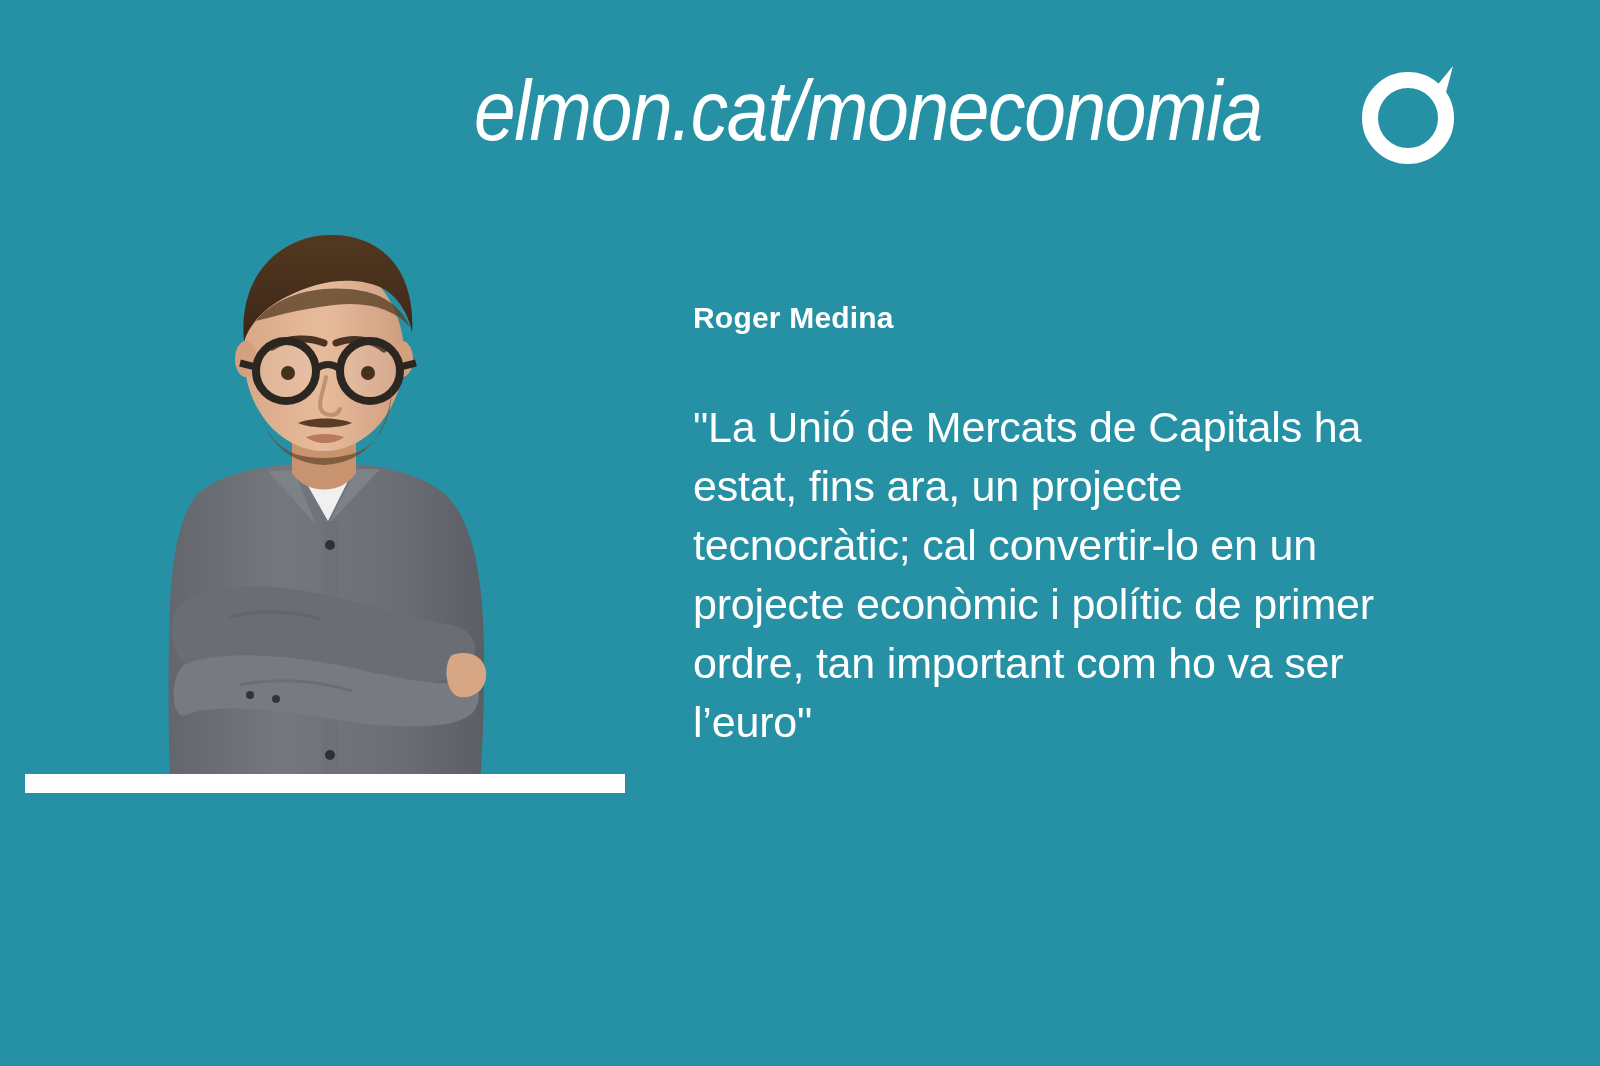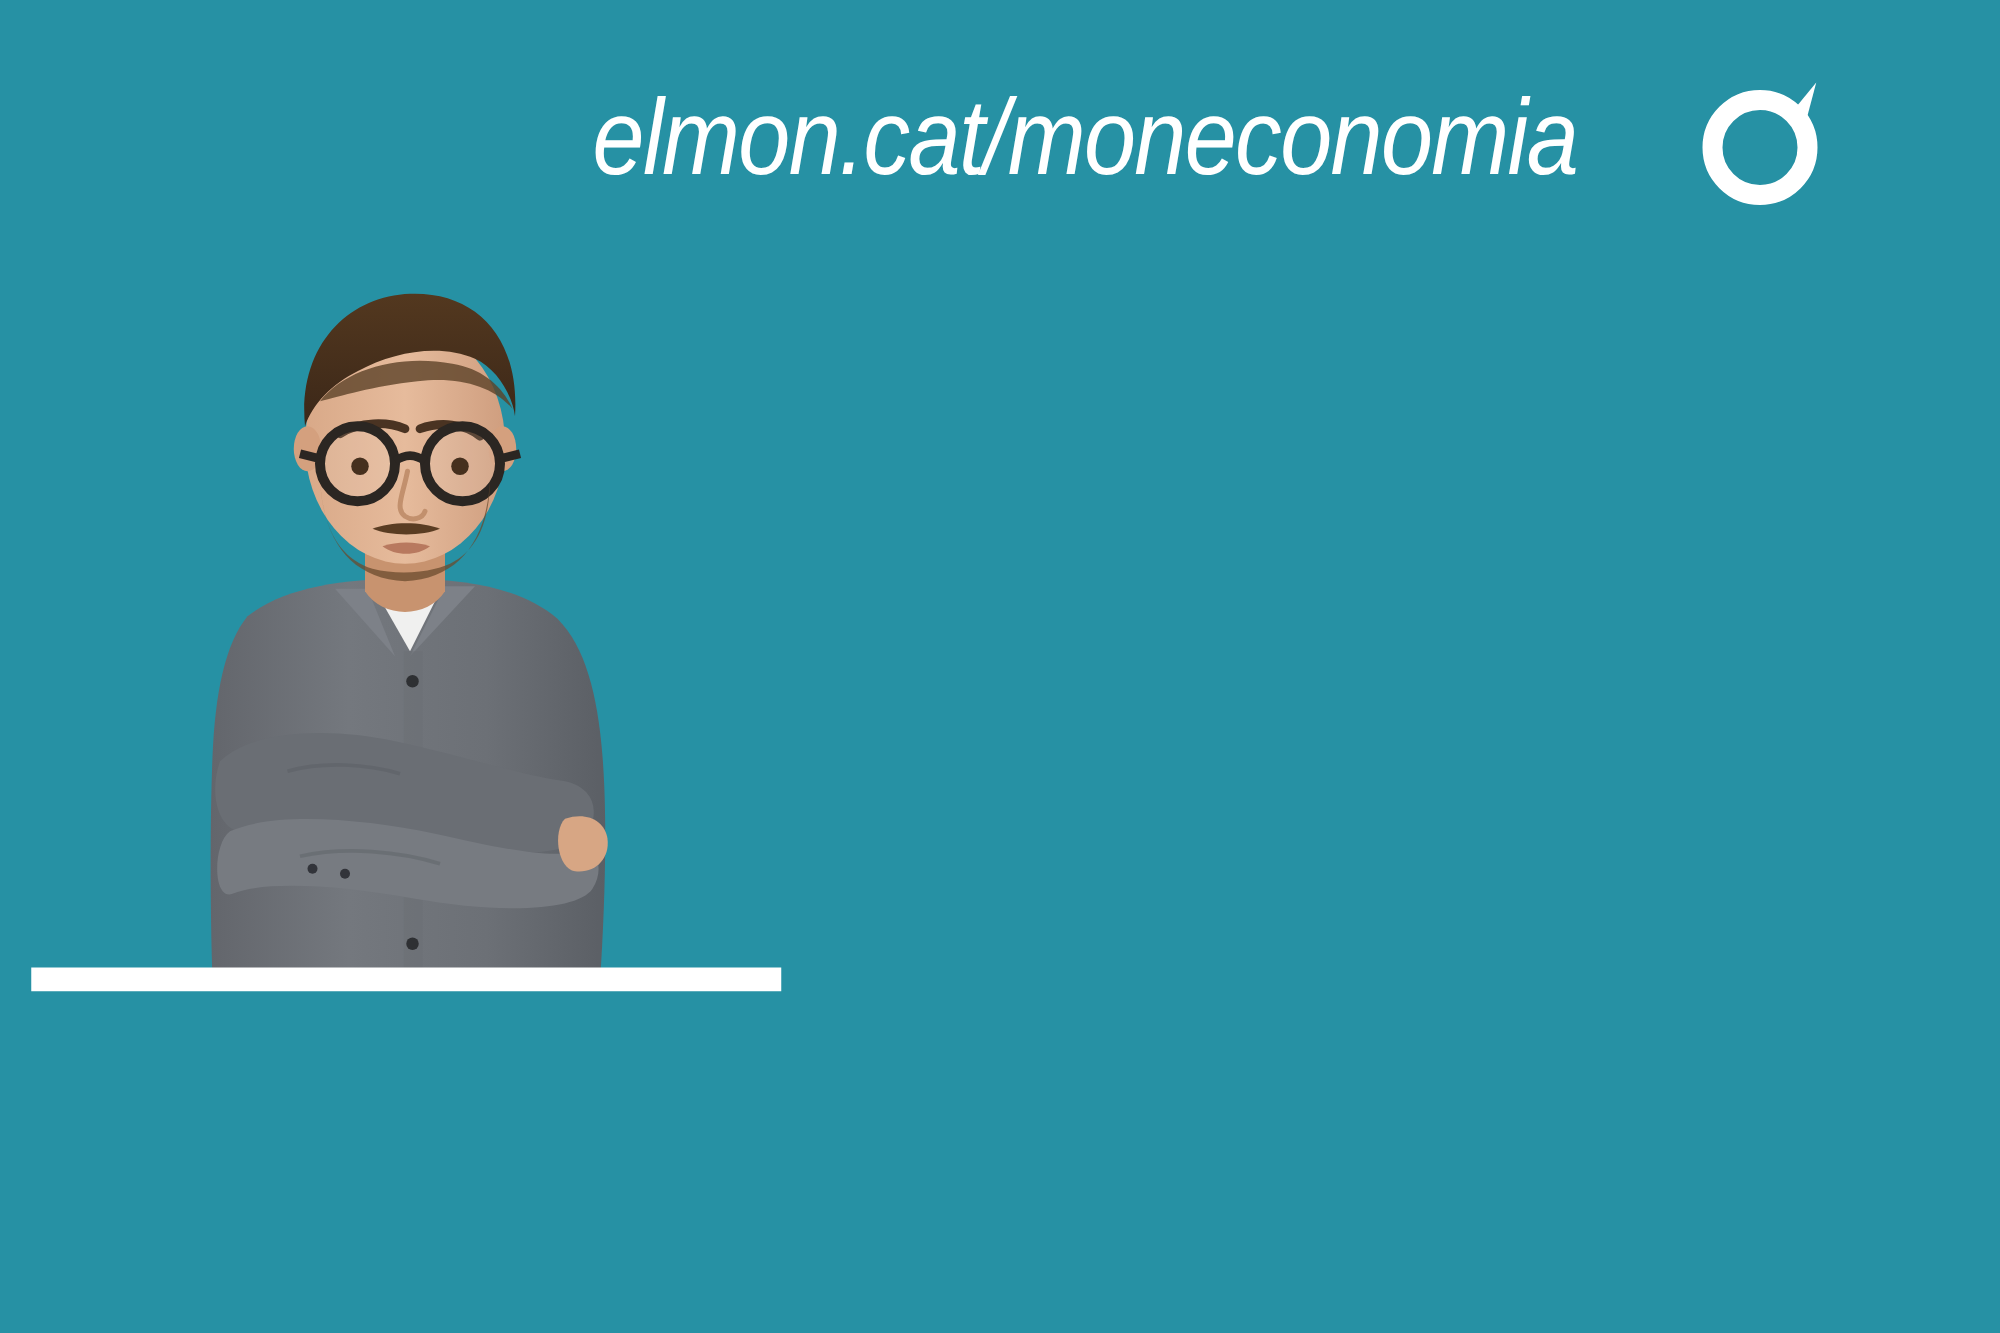--- a/index.html
+++ b/index.html
@@ -225,14 +225,23 @@
                  C 252 234, 234 234, 218 230
                  C 192 222, 178 198, 176 158 Z" fill="#6b4b2e" opacity="0.75"></path>
         <path d="M218 198 C 232 192, 258 192, 272 198 C 258 204, 232 204, 218 198 Z" fill="#5a3d23"></path>
         <path d="M226 212 C 238 208, 252 208, 264 212 C 254 220, 236 220, 226 212 Z" fill="#b8795f"></path>
       </svg>
     </div>
   </div>
 
   <div class="white-rule"></div>
 
+  <div class="quote-block">
+    <div class="speaker-name">Roger Medina</div>
+    <div class="quote-text">"La Unió de Mercats de Capitals ha
+estat, fins ara, un projecte
+tecnocràtic; cal convertir-lo en un
+projecte econòmic i polític de primer
+ordre, tan important com ho va ser
+l’euro"</div>
+  </div>
 
 </div>
 
 </body></html>

